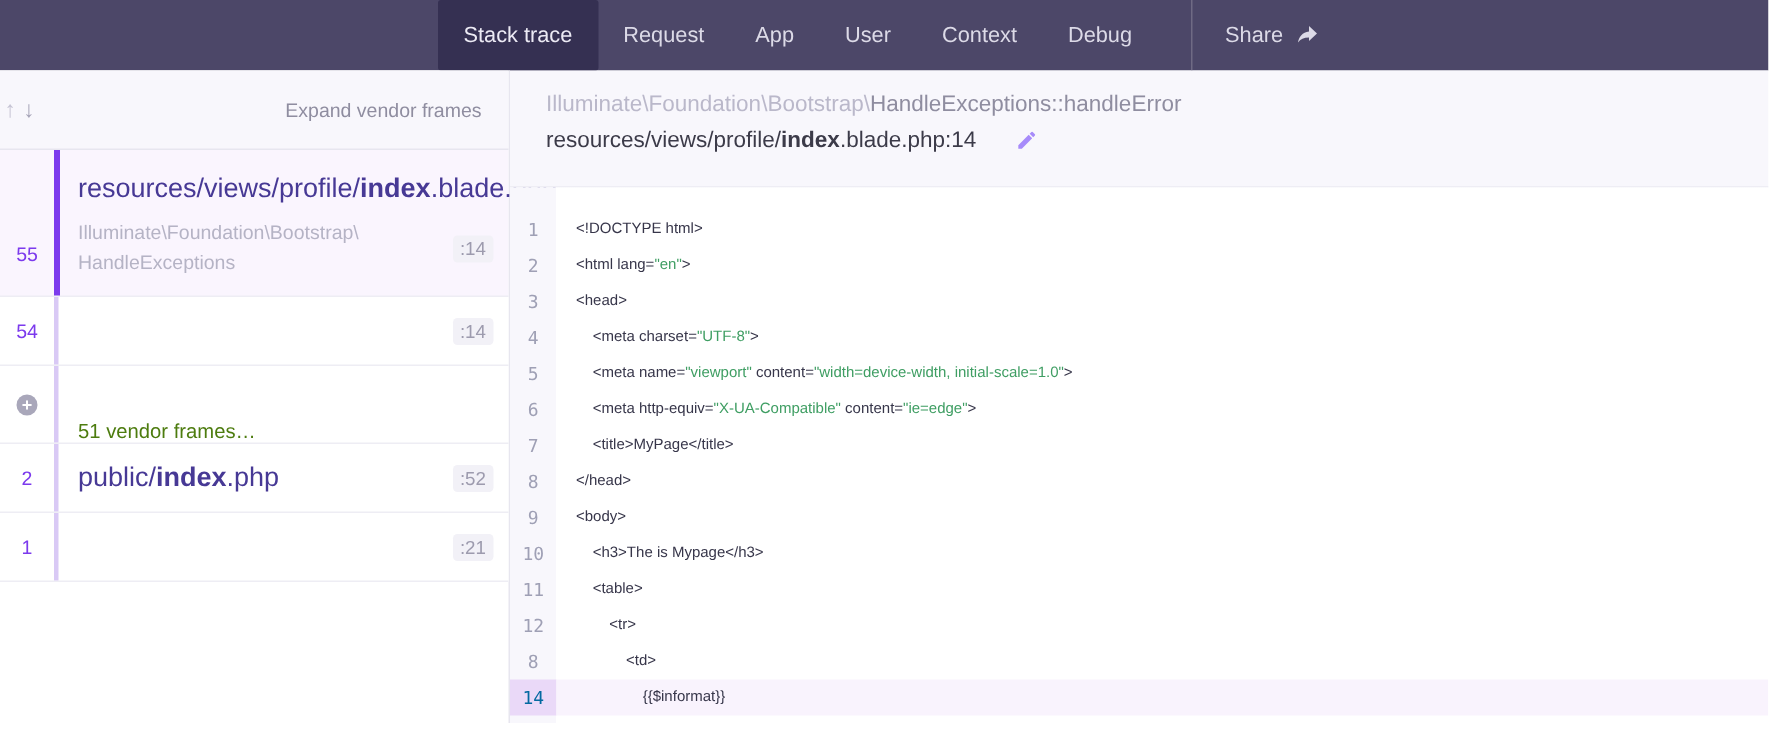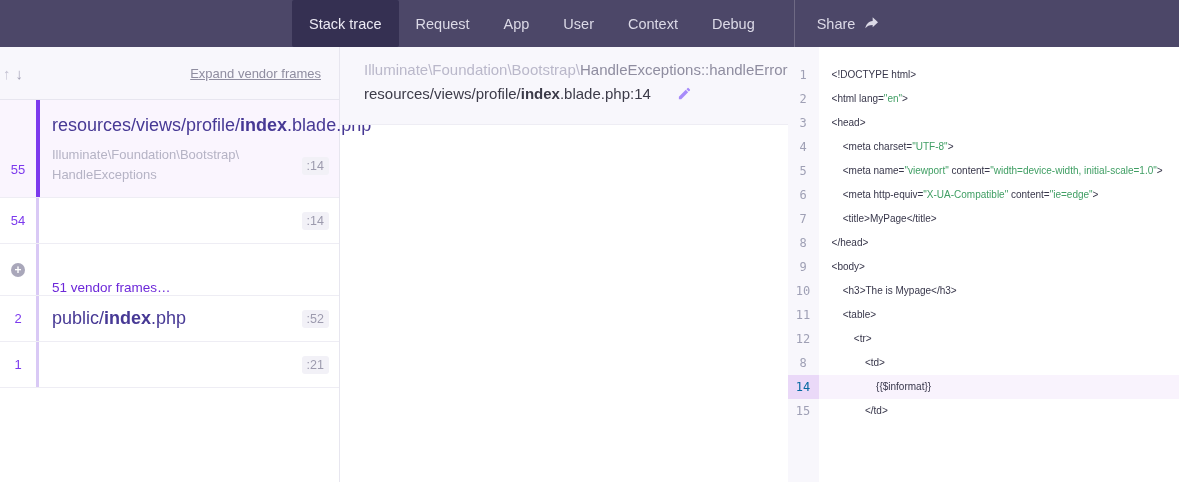--- a/index.html
+++ b/index.html
@@ -22,21 +22,21 @@
   .body { flex:1; display:flex; min-height:0; }
 
   
   .sidebar { width:340px; flex:0 0 340px; background:#fff; border-right:1px solid #e7e6ef;
     display:flex; flex-direction:column; }
   .sidebar-header { height:53px; flex:0 0 53px; background:#f8f7fc; border-bottom:1px solid #e7e6ef;
     display:flex; align-items:center; justify-content:space-between; padding:0 18px 0 3px; }
   .nav-arrows { display:flex; gap:5px; font-size:15px; }
   .arrow-up { color:#c6c4d4; cursor:pointer; }
   .arrow-down { color:#a6a4b8; cursor:pointer; }
-  .expand-link { color:#8f8da0; font-size:13px; text-decoration:underline; cursor:pointer; }
+  .expand-link { color:#8f8da0; font-size:13px; cursor:pointer; }
 
   .frame { display:grid; grid-template-columns:36px 6px 1fr auto; border-bottom:1px solid #eeedf4;
     background:#fff; cursor:pointer; padding-right:10px; min-height:46px; }
   .frame.active { background:#faf5fe; min-height:90px; }
   .frame.vendor { min-height:48px; }
   .gutter { display:flex; align-items:center; justify-content:center; }
   .frame.active .gutter { align-items:flex-end; padding-bottom:20px; }
   .frame-num { color:#7c3aed; font-size:13px; }
   .barcol { position:relative; }
   .bar { position:absolute; left:0; top:0; bottom:0; width:3px; background:#d9c9f5; }
@@ -45,24 +45,24 @@
   .frame.active .content { padding-top:15px; padding-bottom:12px; justify-content:flex-start; }
   .file-line { color:#473995; font-size:18px; }
   .file-line b { font-weight:700; }
   .frame.active .file-line { margin-bottom:9px; }
   .class-line { color:#b5b3c5; font-size:13px; line-height:1.55; }
   .badgecol { display:flex; align-items:center; }
   .frame.active .badgecol { align-items:flex-end; padding-bottom:22px; }
   .badge { background:#f2f1f7; color:#9d9bae; font-size:12.5px; padding:2px 5px; border-radius:3px; }
   .plus-icon { width:14px; height:14px; border-radius:50%; background:#a9a7ba; color:#fff;
     font-size:12px; line-height:14px; text-align:center; font-weight:700; display:inline-block; }
-  .vendor-label { color:#6d28d9; font-size:13.5px;margin-top:36px; }
-
-  
-  .main { flex:1; display:flex; flex-direction:row; min-width:0; }
+  .vendor-label { color:#4d7c0f; font-size:13.5px;margin-top:36px; }
+
+  
+  .main { flex:1; display:flex; flex-direction:column; min-width:0; }
   .main-header { height:78px; flex:0 0 78px; background:#f8f7fc; padding:14px 0 0 24px;
     border-bottom:1px solid #eeedf4; }
   .breadcrumb { font-size:15px; }
   .crumb-light { color:#bab8ca; }
   .crumb-dark { color:#8f8da0; }
   .filepath { font-size:15px; color:#3c3b49; margin-top:7px; display:flex; align-items:center; gap:26px; }
   .filepath b { font-weight:700; }
   .pencil { cursor:pointer; display:inline-flex; }
 
   

